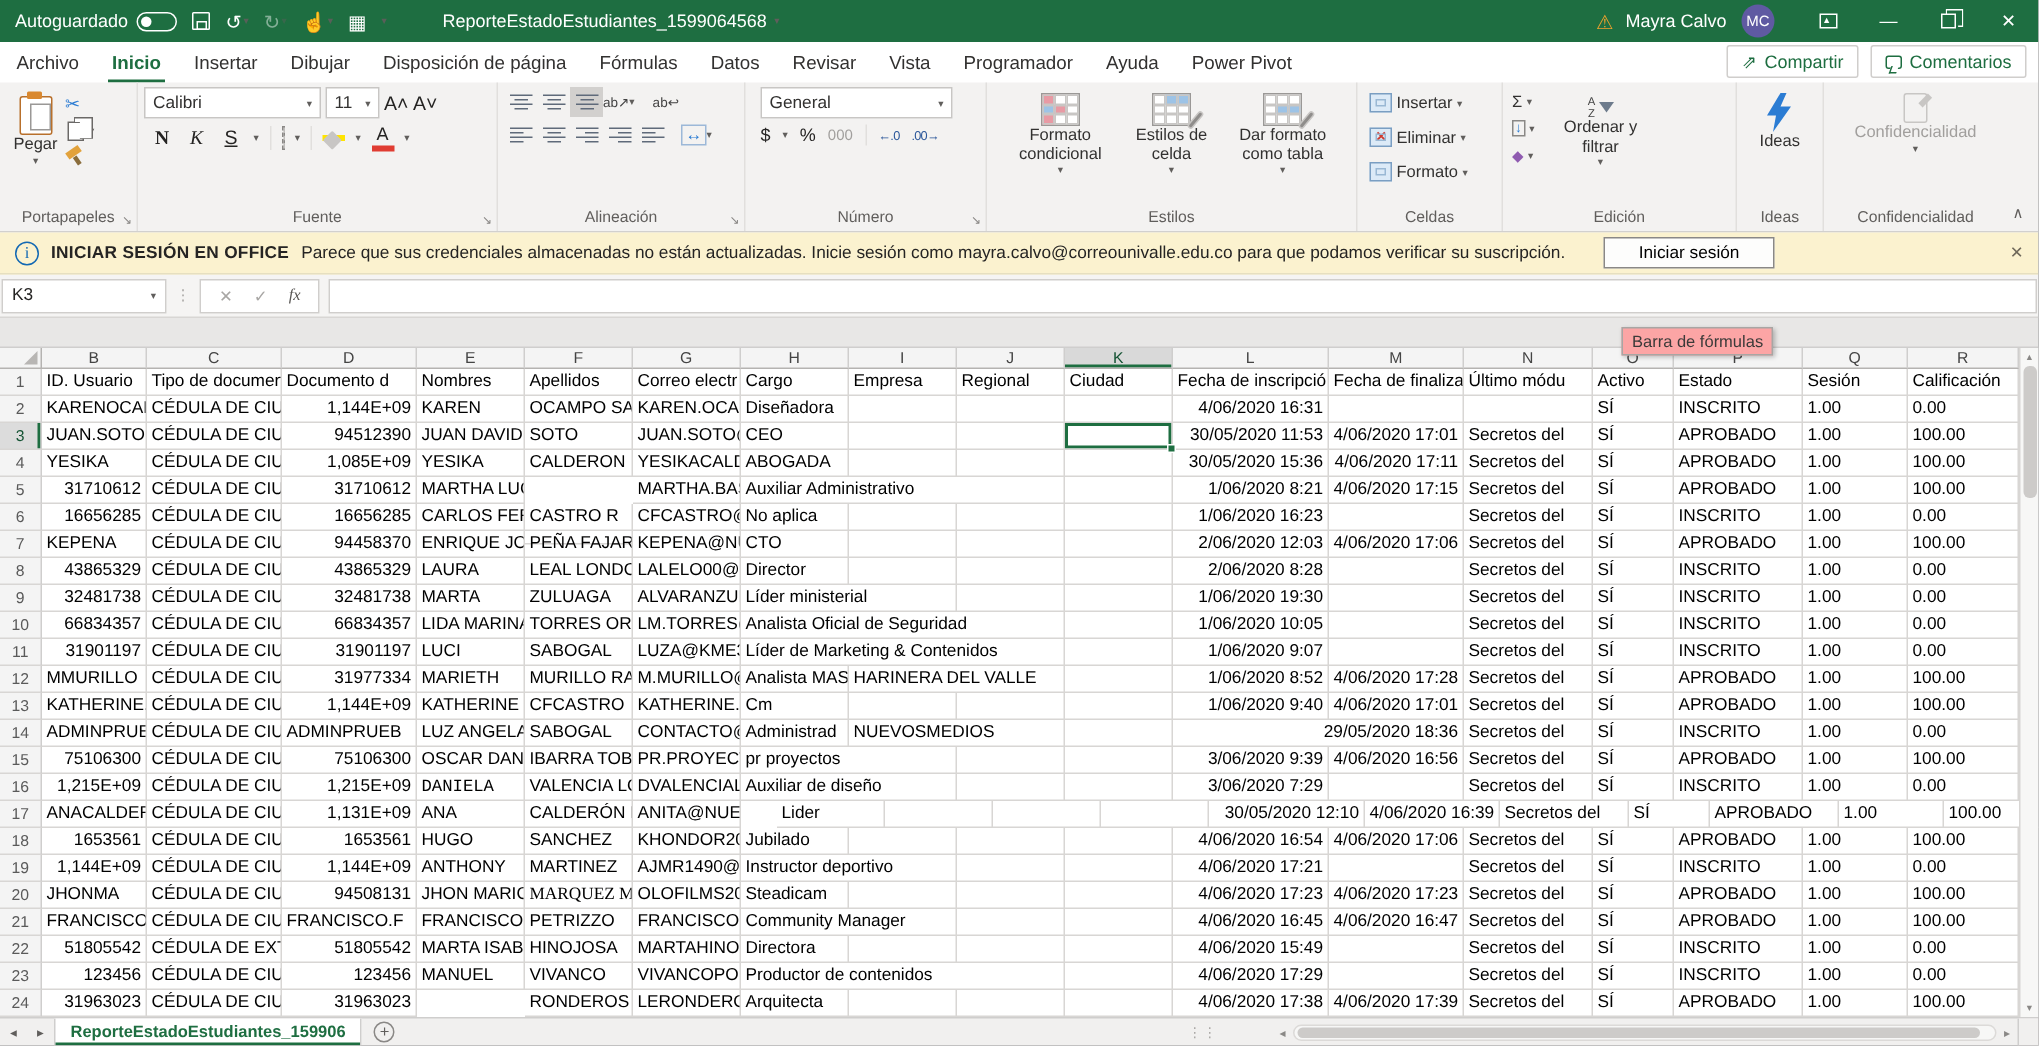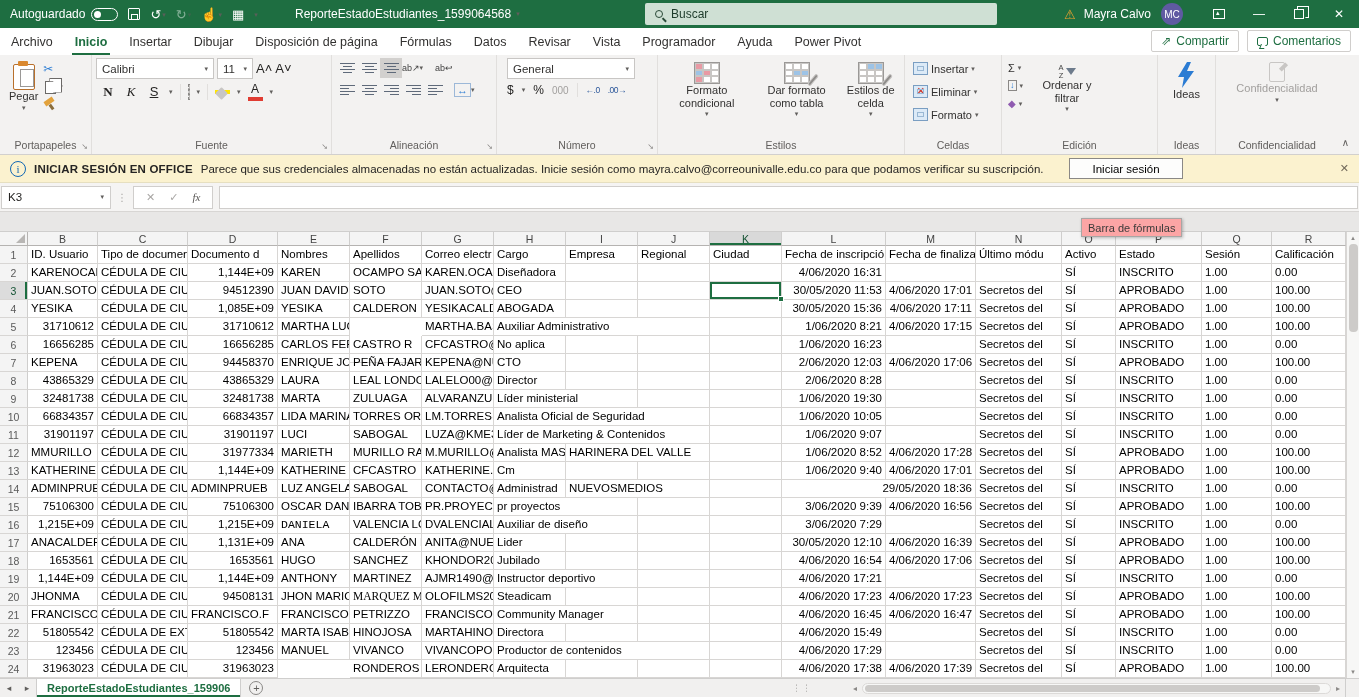--- a/index.html
+++ b/index.html
@@ -185,24 +185,20 @@
           <span>▦</span>
         </span>
       <span class="qbtn">
           <span class="dd">▾</span>
         </span>
     </div>
     <div class="doc-title">
       <span>ReporteEstadoEstudiantes_1599064568</span>
       <span class="dd">▾</span>
     </div>
-    <div class="searchbox">
-      <span class="mag"></span>
-      <span>Buscar</span>
-    </div>
     <div class="tb-right">
       <span class="warn">⚠</span>
       <span class="uname">Mayra Calvo</span>
       <span class="avatar">MC</span>
       <span class="winbtn">
           <span class="ribdisp"></span>
         </span>
       <span class="winbtn">—</span>
       <span class="winbtn">
           <span class="restore"></span>
@@ -413,50 +409,50 @@
               <span></span>
               <span></span>
               <span></span>
               <span></span>
               <span></span>
               <span></span>
             </span>
           <span>Formato condicional</span>
             <span class="dd">▾</span>
         </div>
+        <div class="bigbtn" style="width:60px;">
+          <span class="tblic fc3">
+              <span></span>
+              <span></span>
+              <span></span>
+              <span></span>
+              <span></span>
+              <span></span>
+              <span></span>
+              <span></span>
+              <span></span>
+              <span class="tbrush"></span>
+            </span>
+          <span>Estilos de celda</span>
+            <span class="dd">▾</span>
+        </div>
         <div class="bigbtn" style="width:92px;">
           <span class="tblic fc2">
               <span></span>
               <span></span>
               <span></span>
               <span></span>
               <span></span>
               <span></span>
               <span></span>
               <span></span>
               <span></span>
               <span class="tbrush"></span>
             </span>
           <span>Dar formato como tabla</span>
-            <span class="dd">▾</span>
-        </div>
-        <div class="bigbtn" style="width:60px;">
-          <span class="tblic fc3">
-              <span></span>
-              <span></span>
-              <span></span>
-              <span></span>
-              <span></span>
-              <span></span>
-              <span></span>
-              <span></span>
-              <span></span>
-              <span class="tbrush"></span>
-            </span>
-          <span>Estilos de celda</span>
             <span class="dd">▾</span>
         </div>
       </div>
       <div class="glabel">
           <span>Estilos</span>
         </div>
     </div>
 
     <div class="rgroup" style="width:97px;">
       <div class="gbody" style="flex-direction:column;gap:2px;padding-left:6px;">
@@ -902,21 +898,21 @@
           <div class="c" style="width: 74px;">0.00</div>
         </div>
         <div class="grow">
           <div class="gut">17</div>
           <div class="c" style="width: 70px;">ANACALDERO</div>
           <div class="c" style="width: 90px;">CÉDULA DE CIUDA</div>
           <div class="c num" style="width: 90px;">1,131E+09</div>
           <div class="c" style="width: 72px;">ANA</div>
           <div class="c" style="width: 72px;">CALDERÓN FL</div>
           <div class="c" style="width: 72px;">ANITA@NUEV</div>
-          <div class="c" style="width: 72px;">Lider</div>
+          <div class="c" style="width: 72px; margin-left: 24px;">Lider</div>
           <div class="c" style="width: 72px;"></div>
           <div class="c" style="width: 72px;"></div>
           <div class="c" style="width: 72px;"></div>
           <div class="c num" style="width: 104px;">30/05/2020 12:10</div>
           <div class="c num" style="width: 90px;">4/06/2020 16:39</div>
           <div class="c" style="width: 86px;">Secretos del</div>
           <div class="c" style="width: 54px;">SÍ</div>
           <div class="c" style="width: 86px;">APROBADO</div>
           <div class="c" style="width: 70px;">1.00</div>
           <div class="c" style="width: 74px;">100.00</div>

